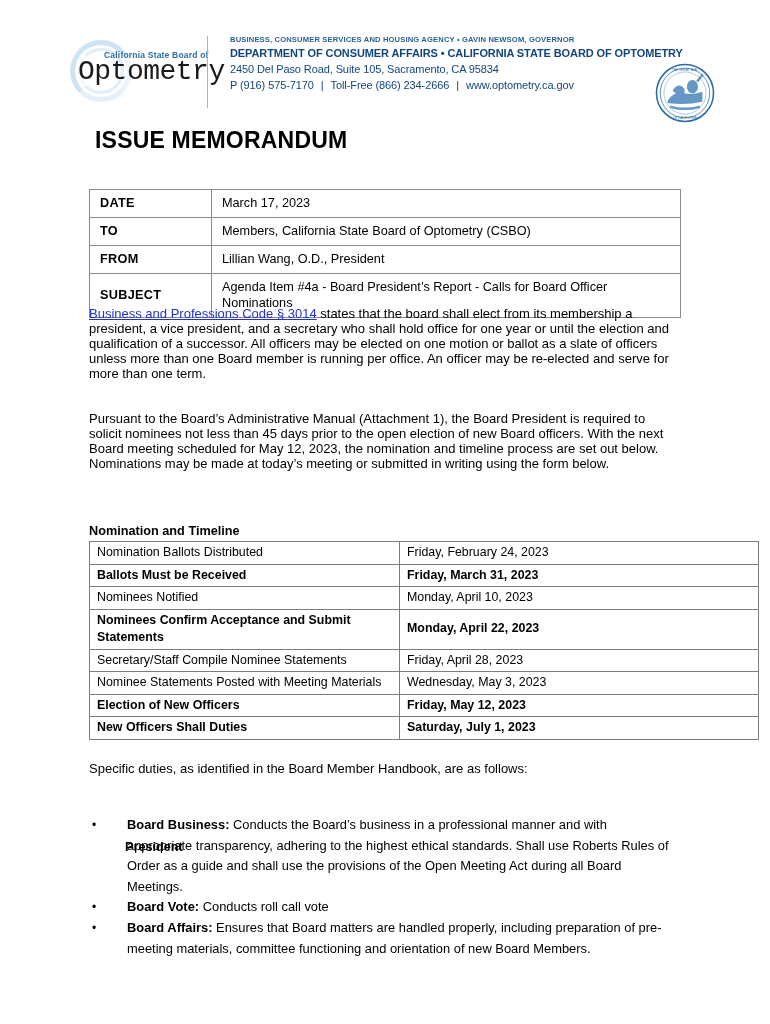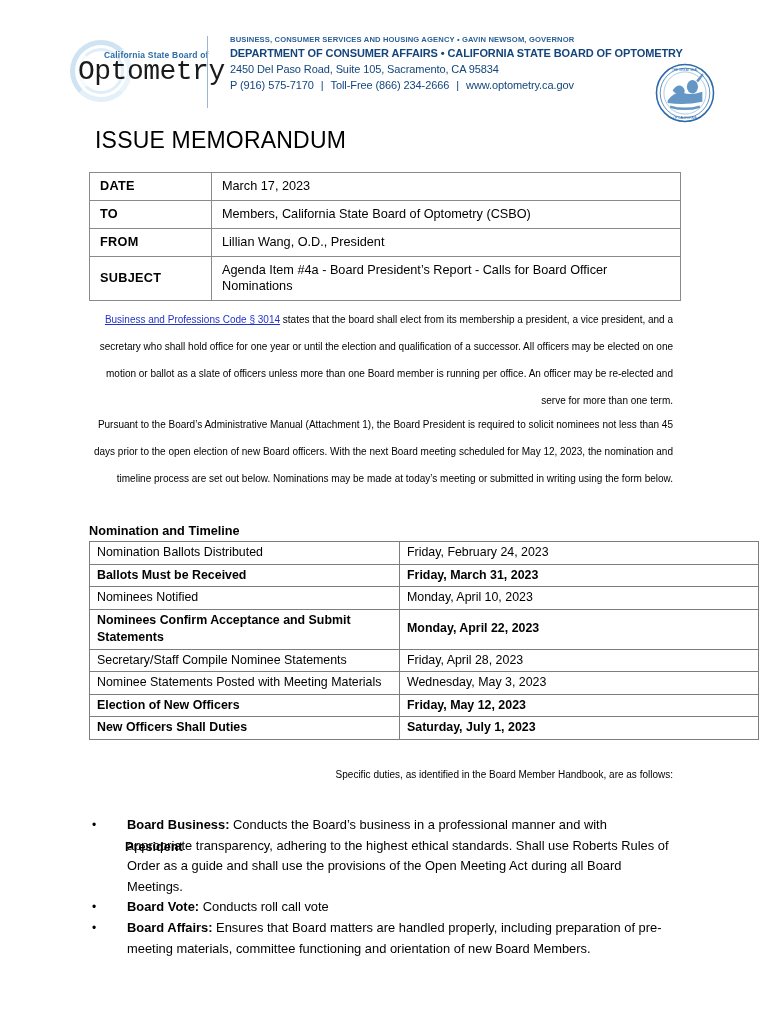--- a/index.html
+++ b/index.html
@@ -131,29 +131,29 @@
     width: 62px;
     height: 62px;
   }
 
   
   .doc-title {
     position: absolute;
     left: 95px;
     top: 127px;
     font-size: 23px;
-    font-weight: normal;
+    font-weight: bold;
     letter-spacing: 0.2px;
   }
 
   
   .memo-table {
     position: absolute;
     left: 89px;
-    top: 172px;
+    top: 189px;
     width: 592px;
     border-collapse: collapse;
     table-layout: fixed;
   }
   .memo-table td {
     border: 1px solid #8a8a8a;
     padding: 5px 8px 6px 10px;
     font-size: 12.7px;
     line-height: 16px;
     vertical-align: middle;
@@ -162,23 +162,23 @@
     width: 103px;
     font-weight: bold;
     letter-spacing: 0.3px;
   }
 
   
   .para {
     position: absolute;
     left: 89px;
     width: 584px;
-    font-size: 10px;
-    line-height: 27px;
-    text-align: right;
+    font-size: 13px;
+    line-height: 15px;
+    text-align: left;
   }
   #para1 { top: 306px; }
   #para2 { top: 411px; }
   #para3 { top: 761px; }
 
   a.code-link {
     color: #2233cc;
     text-decoration: underline;
   }
 

